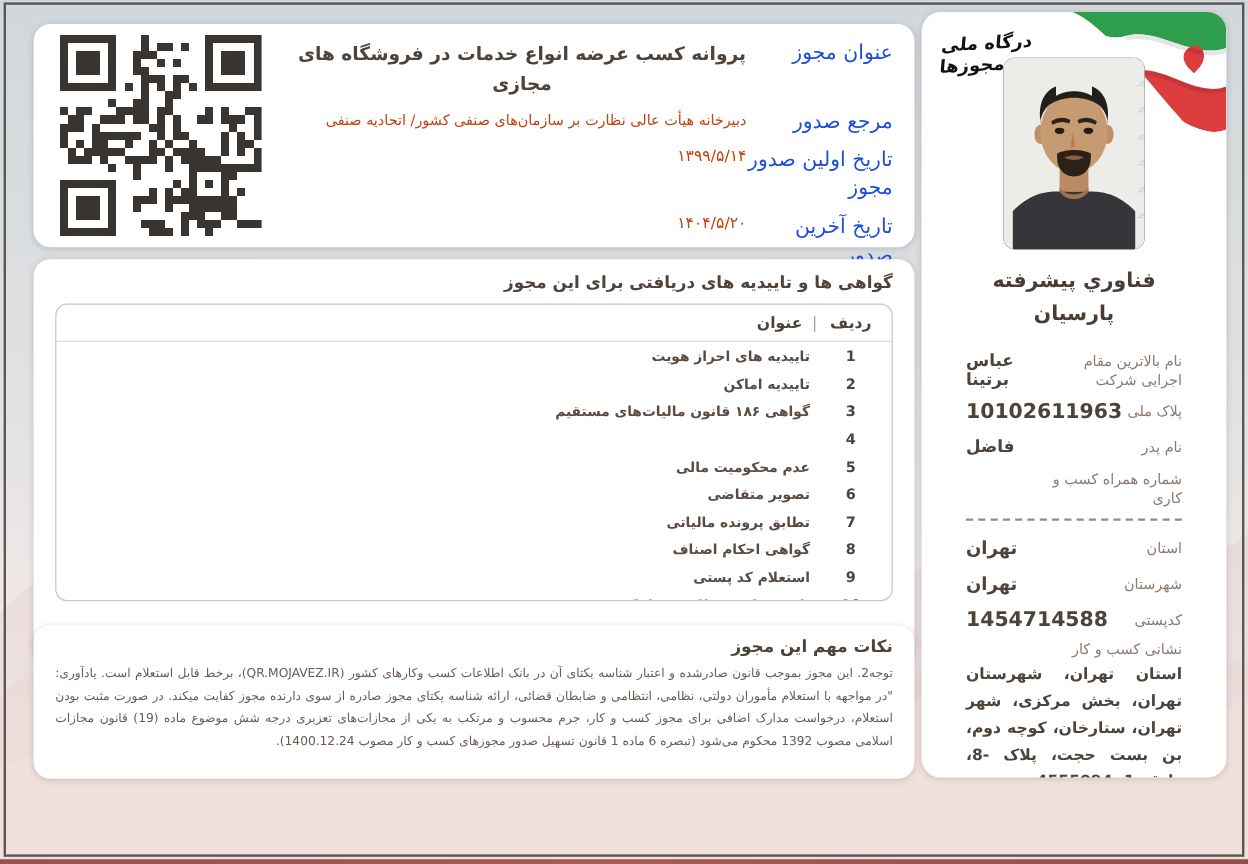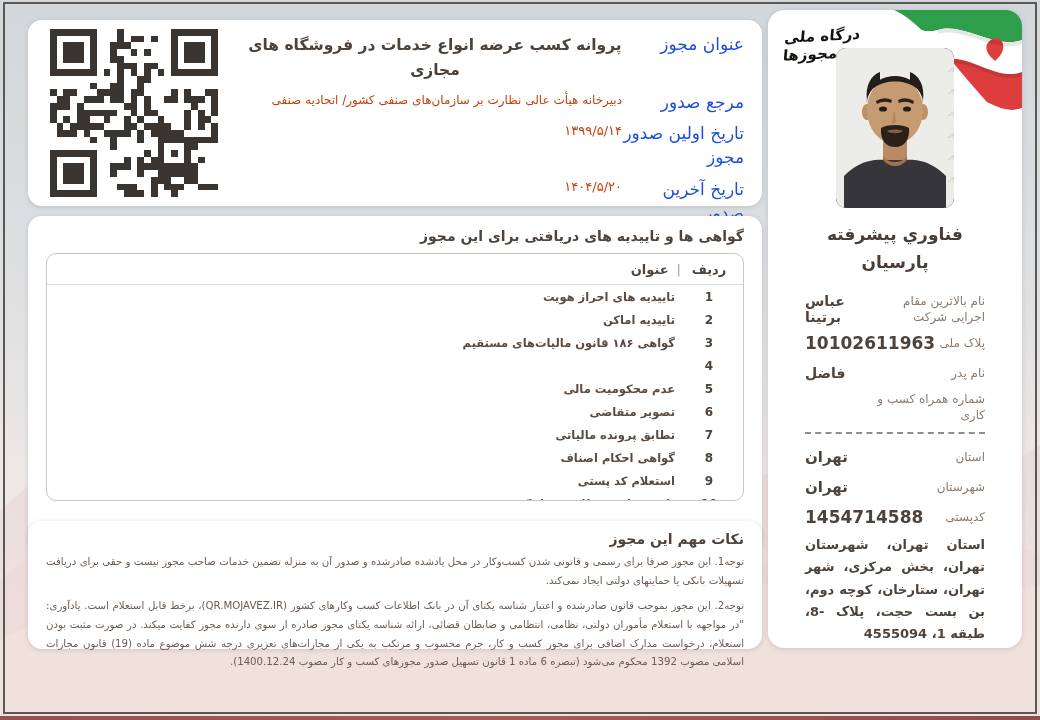--- a/index.html
+++ b/index.html
@@ -435,21 +435,20 @@
         </div>
       <div class="cert-row">
           <span class="cnum">10</span>
           <span class="cttl">تاییدیه پلیس نظارت بر اماکن عمومی</span>
         </div>
     </div>
   </div>
 
   <div class="card card-notes">
     <div class="section-title">نکات مهم این مجوز</div>
-    <p class="note-p">توجه1. این مجوز صرفا برای رسمی و قانونی شدن کسب‌وکار در محل یادشده صادرشده و صدور آن به منزله تضمین خدمات صاحب مجوز نیست و حقی برای دریافت تسهیلات بانکی یا حمایتهای دولتی ایجاد نمی‌کند.</p>
     <p class="note-p">توجه2. این مجوز بموجب قانون صادرشده و اعتبار شناسه یکتای آن در بانک اطلاعات کسب وکارهای کشور (QR.MOJAVEZ.IR)، برخط قابل استعلام است. یادآوری: "در مواجهه با استعلام مأموران دولتی، نظامی، انتظامی و ضابطان قضائی، ارائه شناسه یکتای مجوز صادره از سوی دارنده مجوز کفایت میکند. در صورت مثبت بودن استعلام، درخواست مدارک اضافی برای مجوز کسب و کار، جرم محسوب و مرتکب به یکی از مجازات‌های تعزیری درجه شش موضوع ماده (19) قانون مجازات اسلامی مصوب 1392 محکوم می‌شود (تبصره 6 ماده 1 قانون تسهیل صدور مجوزهای کسب و کار مصوب 1400.12.24).</p>
   </div>
 
   <div class="card sidebar">
 
     <svg class="flag" viewBox="0 0 128 118" aria-hidden="true">
       <defs>
           <clipPath id="fc">
             <path d="M0,0 H128 V118 C108,118 70,62 40,32 C25,17 12,5 0,0 Z"></path>
           </clipPath>
@@ -519,19 +518,20 @@
         <span class="pvalue v-city">تهران</span>
       </div>
       <div class="prow r1l">
         <span class="plabel">شهرستان</span>
         <span class="pvalue v-city">تهران</span>
       </div>
       <div class="prow r1l">
         <span class="plabel">کدپستی</span>
         <span class="pvalue v-postal">1454714588</span>
       </div>
+      <div class="addr-label">نشانی کسب و کار</div>
       <div class="addr">استان تهران، شهرستان تهران، بخش مرکزی، شهر تهران، ستارخان، کوچه دوم، بن بست حجت، پلاک -8، طبقه 1، 4555094</div>
     </div>
   </div>
 
   <div class="frame"></div>
   <div class="red-strip"></div>
 </div>
 
 </body></html>

